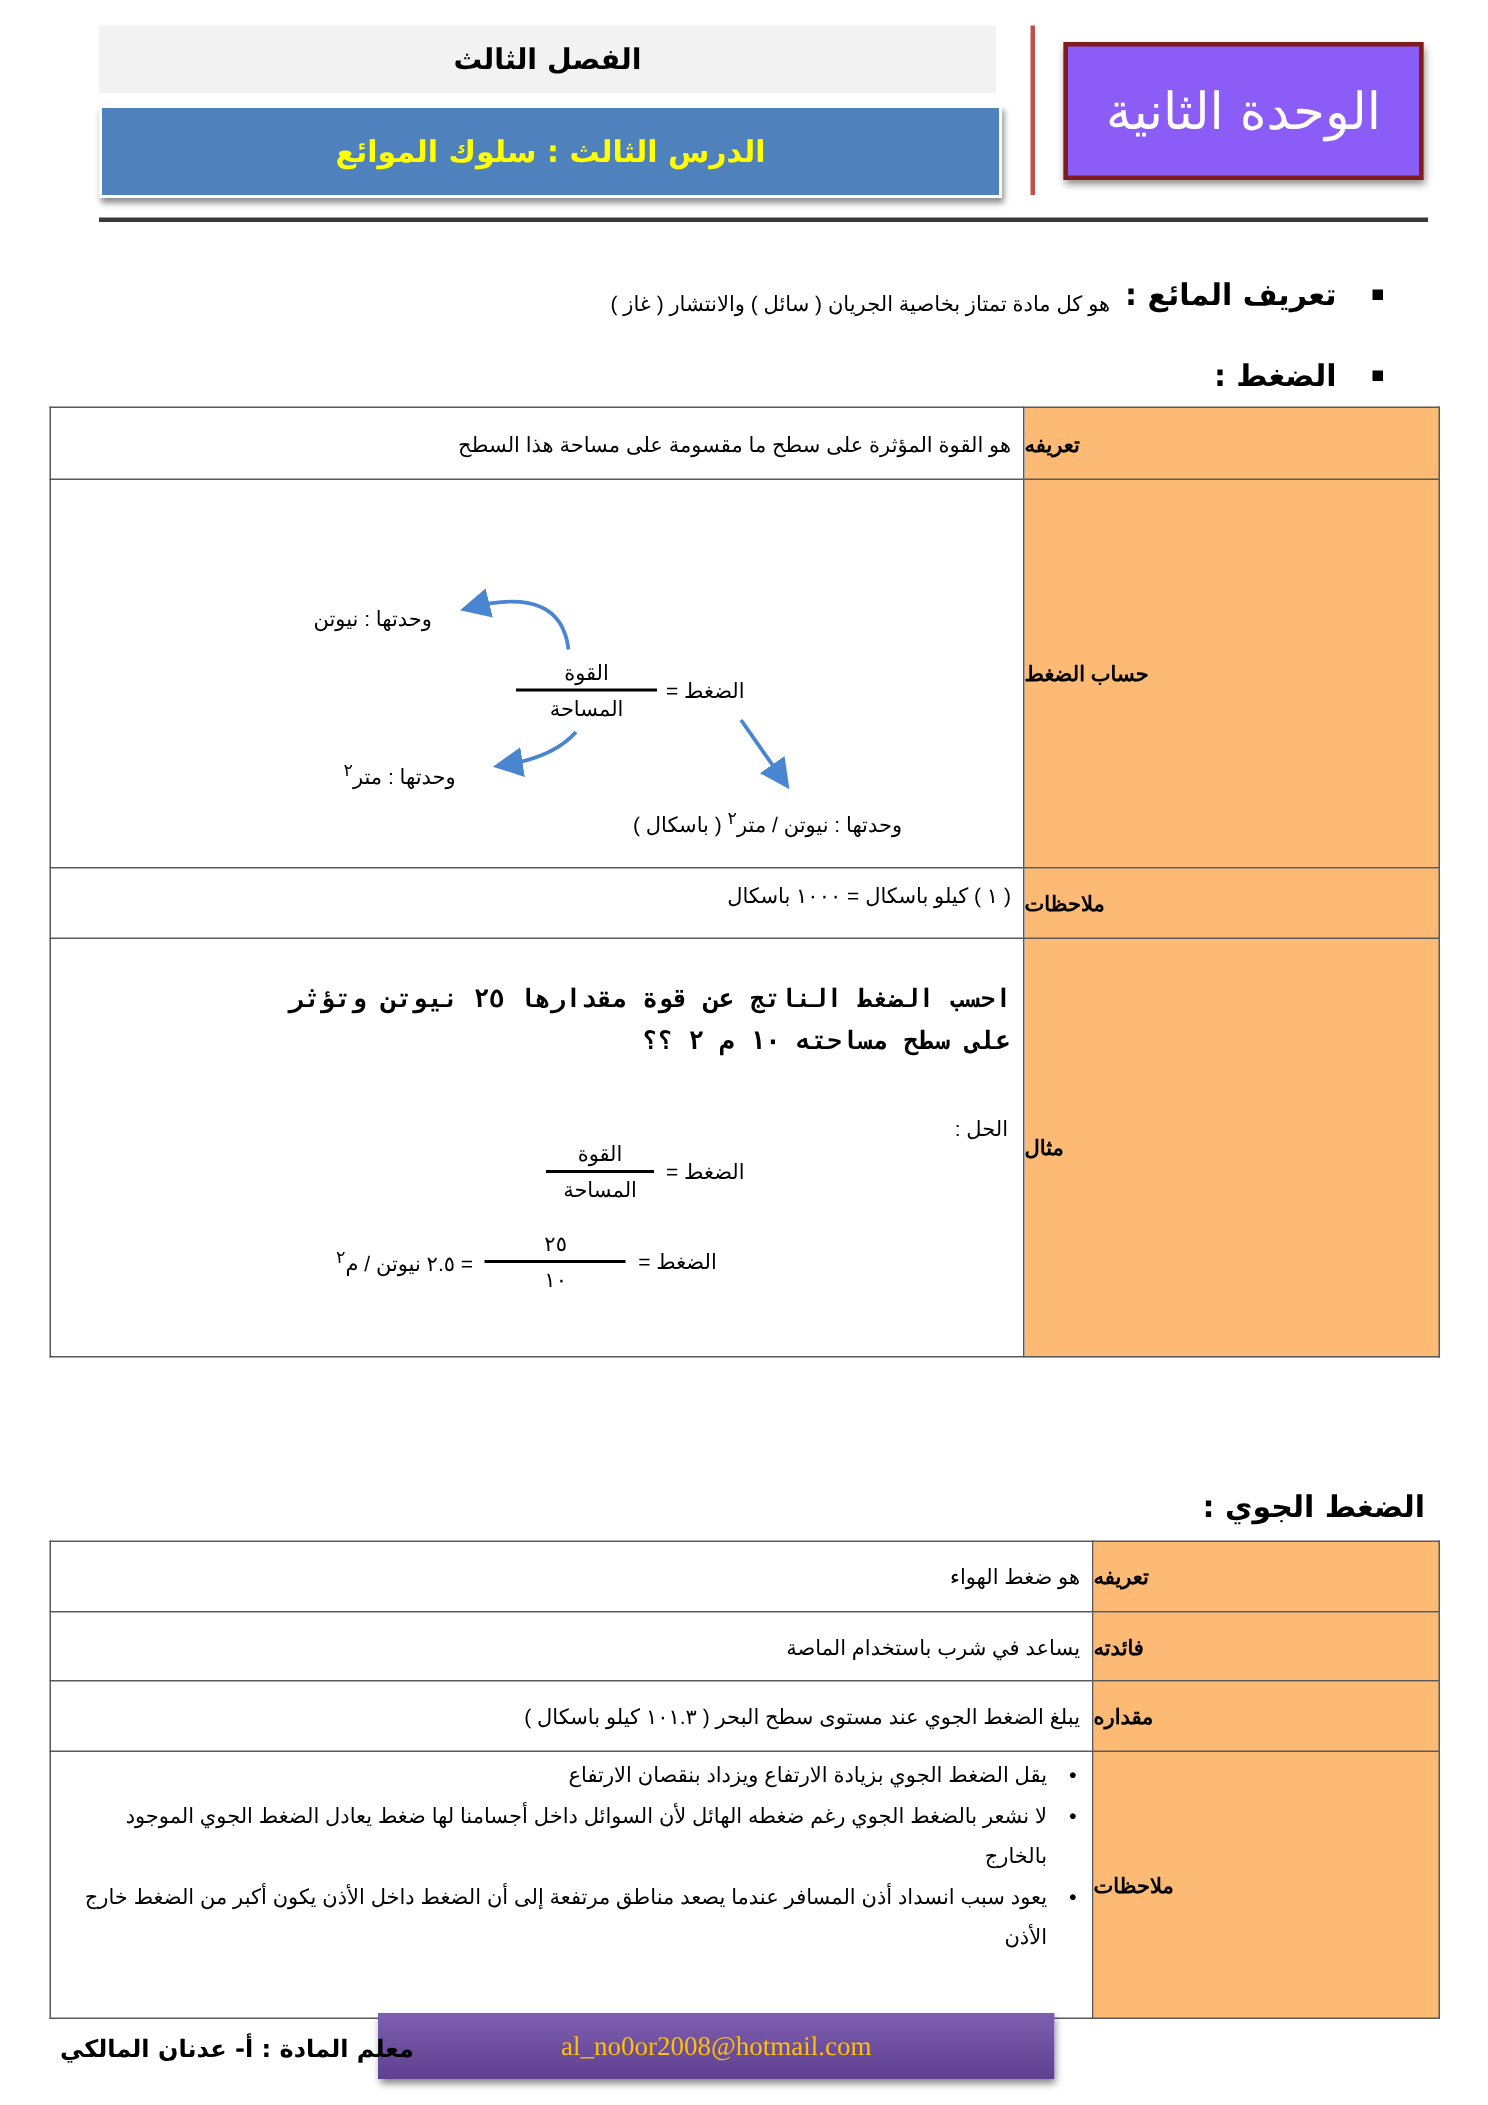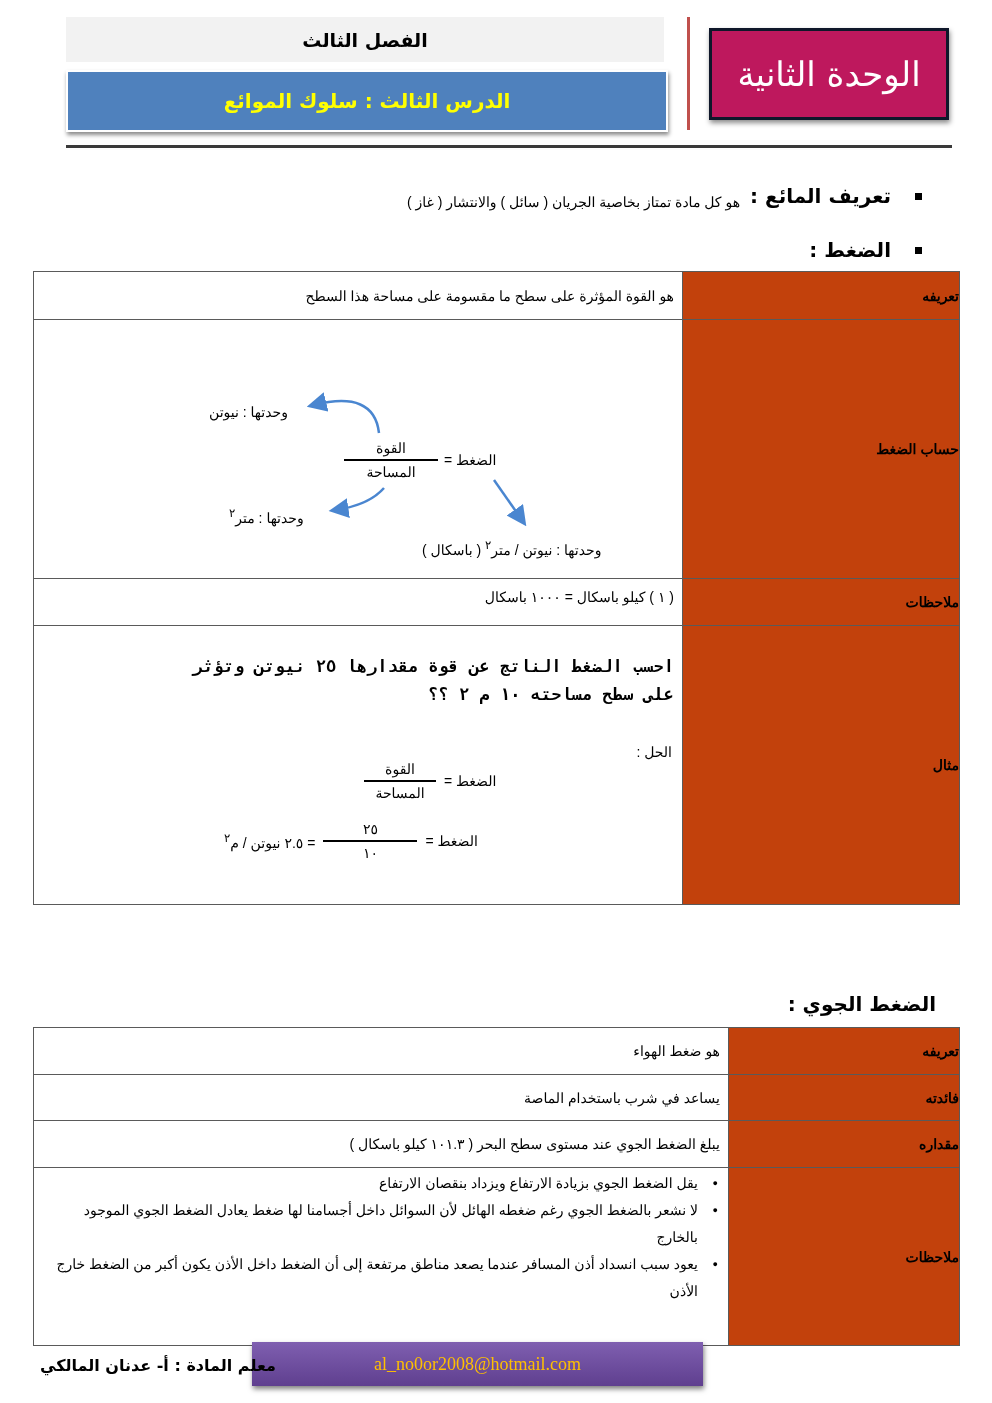--- a/index.html
+++ b/index.html
@@ -10,36 +10,36 @@
 
   
   .chapter-box { left: 66px; top: 17px; width: 598px; height: 45px; background: #f2f2f2;
                  display: flex; align-items: center; justify-content: center;
                  font-weight: bold; font-size: 19px; }
   .lesson-box { left: 66px; top: 70px; width: 598px; height: 58px; background: #4f81bd;
                 border: 2px solid #ffffff; box-shadow: 1px 3px 4px rgba(0,0,0,0.45);
                 display: flex; align-items: center; justify-content: center;
                 color: #ffff00; font-weight: bold; font-size: 20px; }
   .vline { left: 687px; top: 17px; width: 3px; height: 113px; background: #c0504d; }
-  .unit-box { left: 709px; top: 28px; width: 234px; height: 86px; background: #be185d;
-              border: 3px solid #0f172a; box-shadow: 1px 3px 5px rgba(0,0,0,0.45);
+  .unit-box { left: 709px; top: 28px; width: 234px; height: 86px; background: #8b5cf6;
+              border: 3px solid #7f1d1d; box-shadow: 1px 3px 5px rgba(0,0,0,0.45);
               display: flex; align-items: center; justify-content: center;
               color: #ffffff; font-size: 34px; font-family: "DejaVu Serif", serif; }
   .hrule { left: 66px; top: 145px; width: 886px; height: 3px; background: #3a3a3a; }
 
   
   .bullet-line { display: flex; align-items: center; gap: 10px; direction: rtl; }
   .sq { width: 7px; height: 7px; background: #000; display: inline-block; margin-left: 14px; }
   .hbold { font-weight: bold; font-size: 20px; }
   .ptext { font-size: 14px; font-family: "Liberation Sans", sans-serif; margin-top: 12px; }
 
   
   table.grid { border-collapse: collapse; position: absolute; direction: rtl; }
   table.grid td { border: 1.5px solid #5a5a5a; padding: 0; vertical-align: middle; }
-  td.lab { background: #c2410c; text-align: right; font-weight: bold; font-size: 14px;
+  td.lab { background: #fdba74; text-align: left; font-weight: bold; font-size: 14px;
            font-family: "Liberation Sans", sans-serif; }
   td.val { background: #ffffff; text-align: right; font-size: 14px; padding-right: 8px !important;
            font-family: "Liberation Sans", sans-serif; }
 
   .frac { display: inline-flex; flex-direction: column; align-items: center; }
   .frac .line { width: 94px; height: 2px; background: #000; margin: 3px 0; }
   .mono { font-family: "DejaVu Sans Mono", monospace; font-weight: bold; }
 
   ul.notes { margin: 0; padding: 0 22px 0 8px; list-style: none; }
   ul.notes li { position: relative; line-height: 27px; font-size: 14px; }
@@ -135,21 +135,21 @@
             <span>١٠</span>
           </span>
           <span><span>= ٢.٥  نيوتن / م</span><sup>٢</sup></span>
         </div>
       </div>
     </td>
   </tr>
 </tbody>
   </table>
 
-<div class="abs hbold rtl" style="right:56px; top:992px;text-align:right;">الضغط الجوي :</div>
+<div class="abs hbold rtl" style="right:42px; top:992px;text-align:right;">الضغط الجوي :</div>
 
 <table class="grid" style="left:33px; top:1027px; width:927px;">
   <tbody>
       <tr style="height:47px;">
     <td class="lab" style="width:230px;">تعريفه</td>
     <td class="val">هو ضغط الهواء</td>
   </tr>
   <tr style="height:46px;">
     <td class="lab">فائدته</td>
     <td class="val">يساعد في شرب باستخدام الماصة</td>

